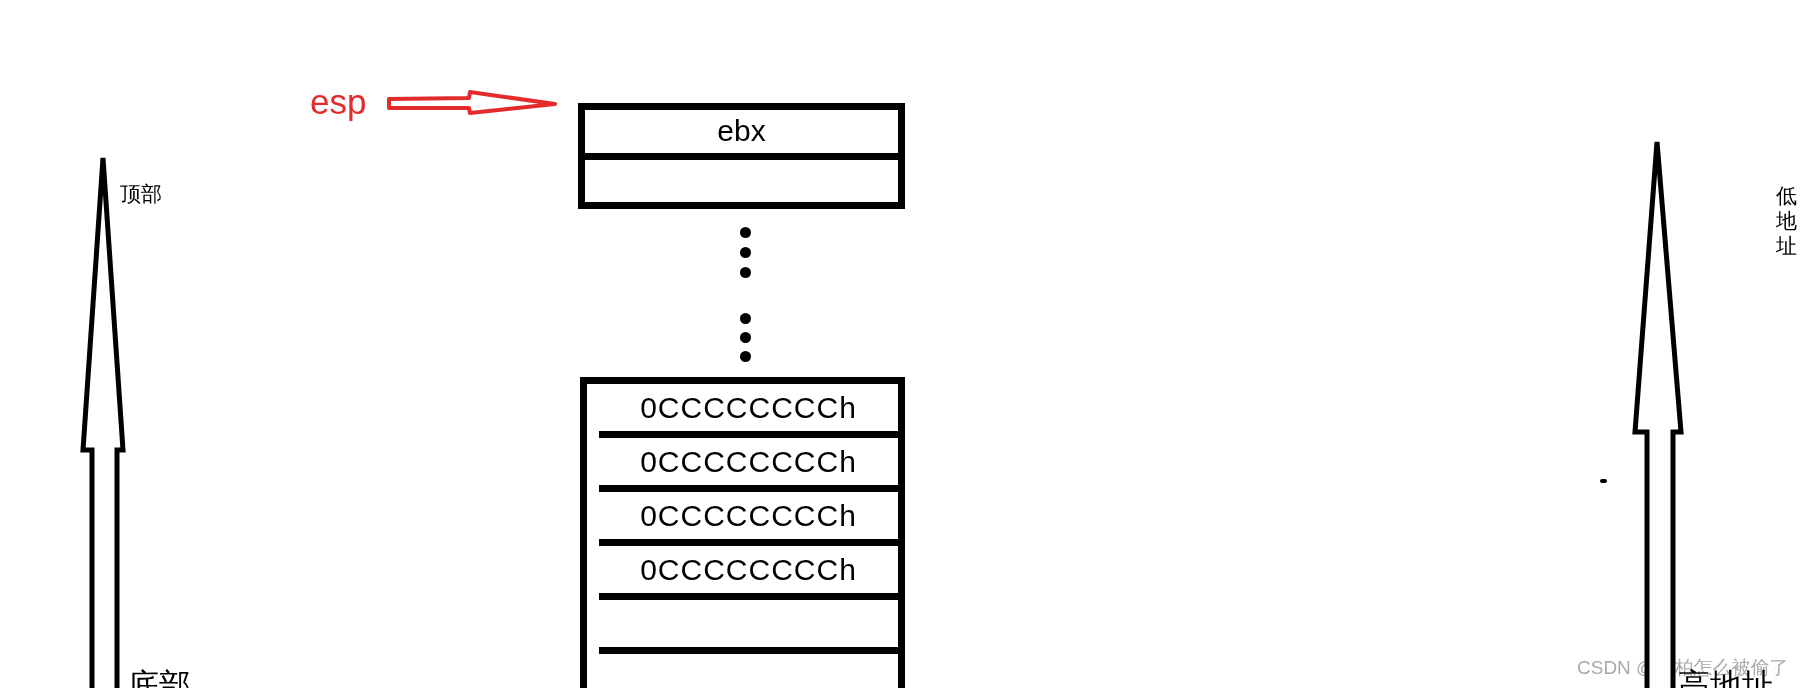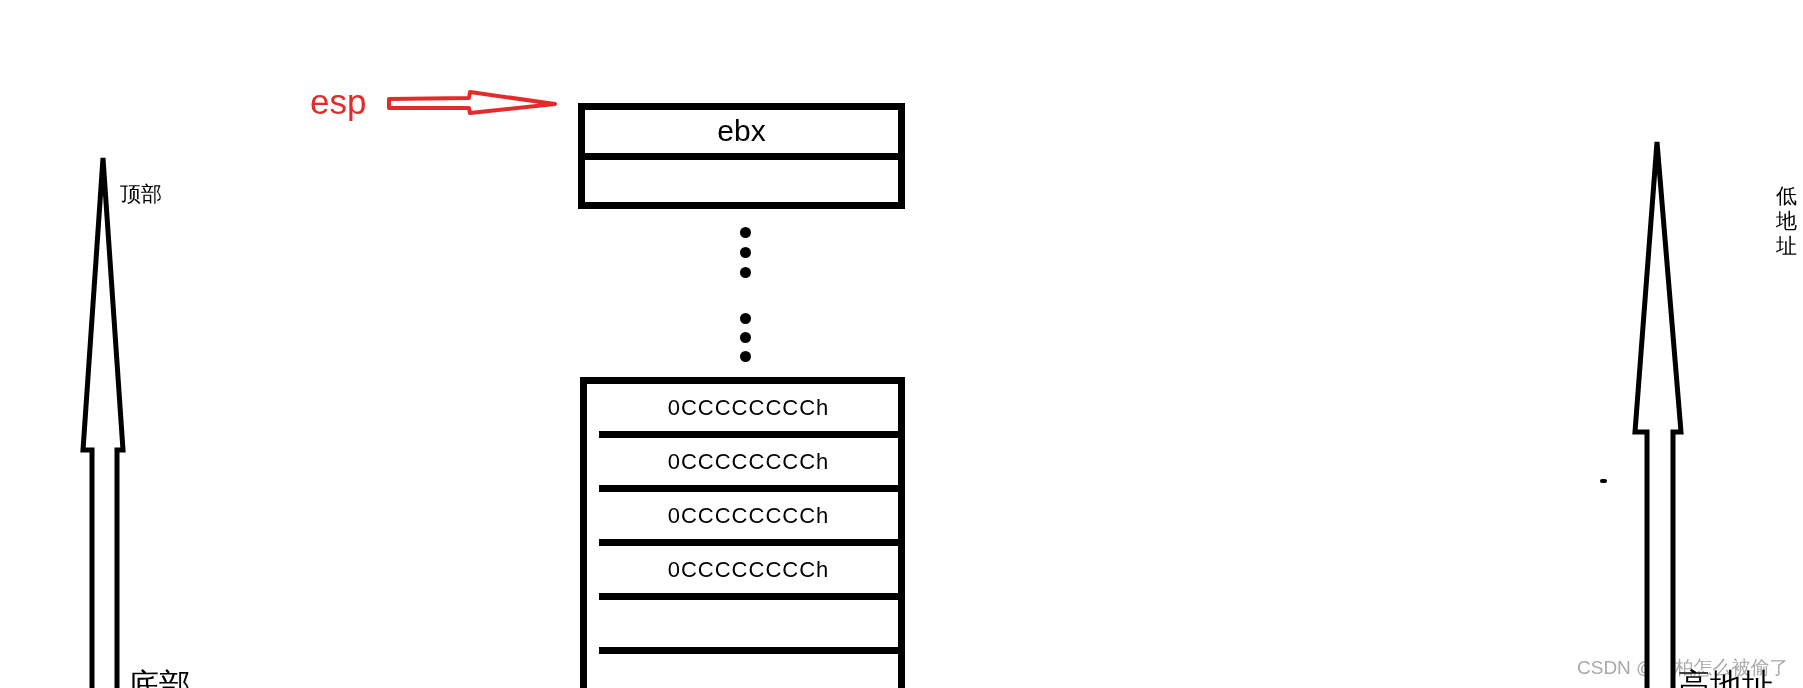--- a/index.html
+++ b/index.html
@@ -55,21 +55,21 @@
     border:7px solid var(--ink);
     border-bottom:none;
     box-sizing:border-box;
     overflow:hidden;
     background:#fff;
   }
   .stack .srow{
     height:47px;
     border-bottom:7px solid var(--ink);
     display:flex;align-items:center;justify-content:center;
-    font-size:22px;letter-spacing:1px;margin-left:12px;
+    font-size:30px;letter-spacing:1px;margin-left:12px;
   }
   .stack .srow:last-child{border-bottom:none;}
 
   
   .axis-label{font-size:21px;line-height:1.2;}
   .label-top-left{left:120px;top:181px;}
   .label-bottom-left{left:127px;top:666px;font-size:32px;}
   .label-top-right{left:1776px;top:183px;}
   .label-bottom-right{left:1678px;top:666px;font-size:32px;}
 

